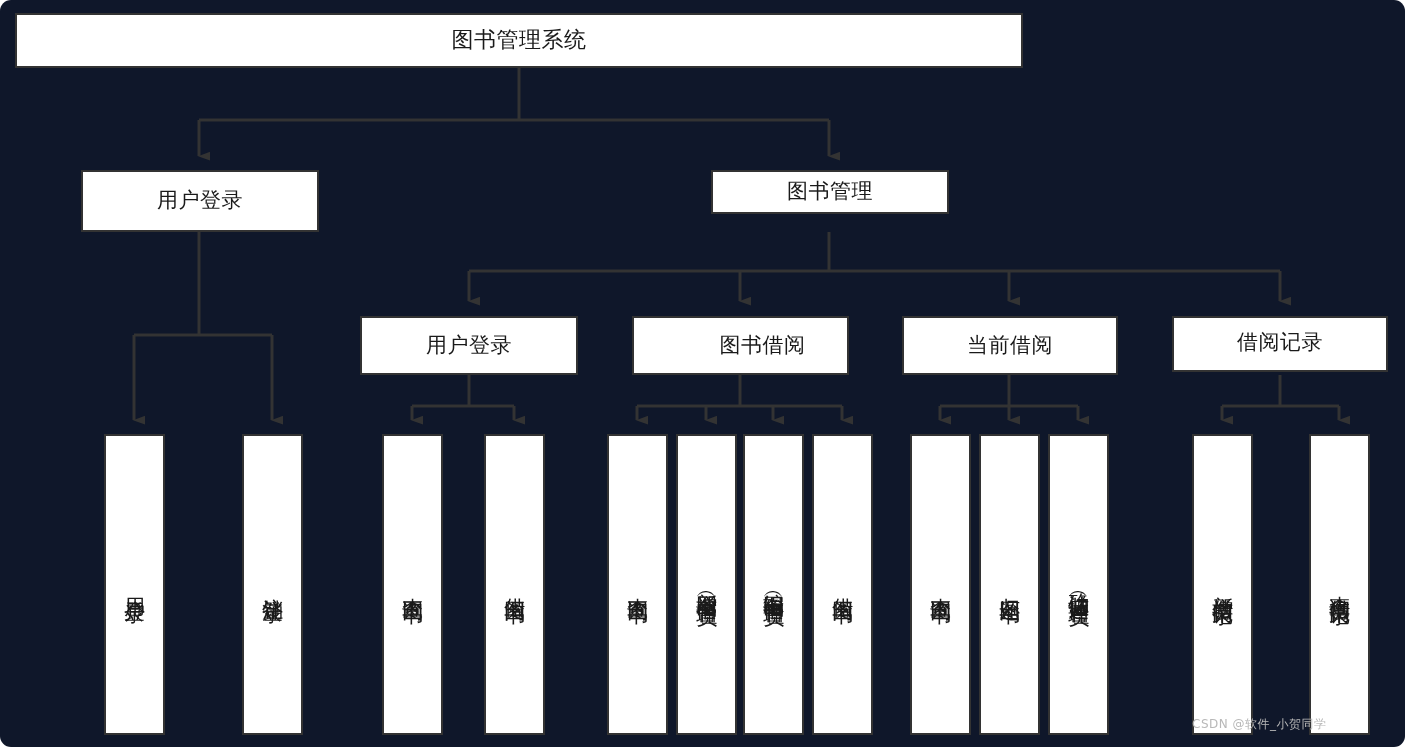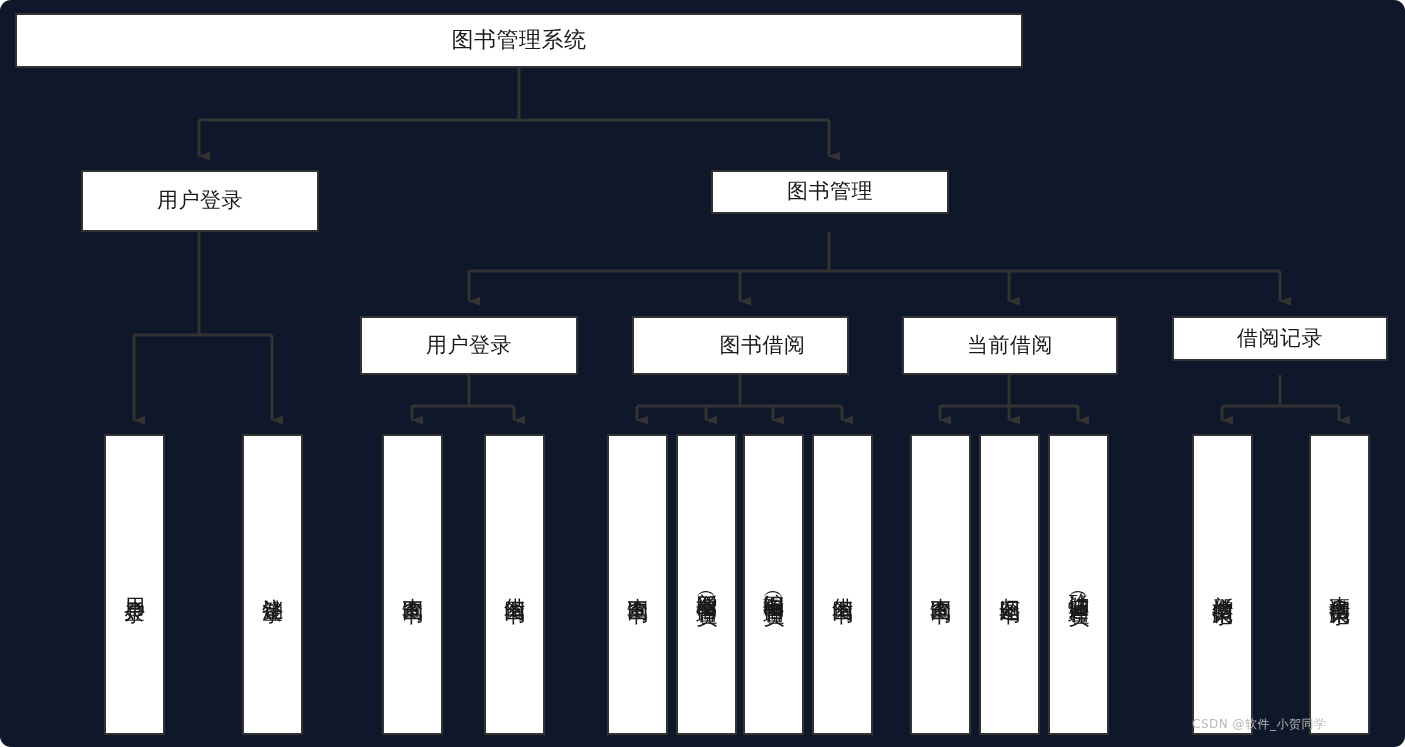--- a/index.html
+++ b/index.html
@@ -139,21 +139,21 @@
 
   <div class="node h" style="left:360px; top:316px; width:218px; height:59px;">
     <span class="lbl">用户登录</span>
   </div>
   <div class="node h" style="left:632px; top:316px; width:217px; height:59px;padding-left:44px;">
     <span class="lbl">图书借阅</span>
   </div>
   <div class="node h" style="left:902px; top:316px; width:216px; height:59px;">
     <span class="lbl">当前借阅</span>
   </div>
-  <div class="node h" style="left:1172px; top:316px; width:216px; height:45px;">
+  <div class="node h" style="left:1172px; top:316px; width:216px; height:56px;font-family:Liberation Mono, monospace;">
     <span class="lbl">借阅记录</span>
   </div>
 
   <div class="node v" style="left:104px; top:434px; width:61px; height:301px;">
     <span class="lbl">用户登录</span>
   </div>
   <div class="node v" style="left:242px; top:434px; width:61px; height:301px;">
     <span class="lbl">注销登录</span>
   </div>
 

